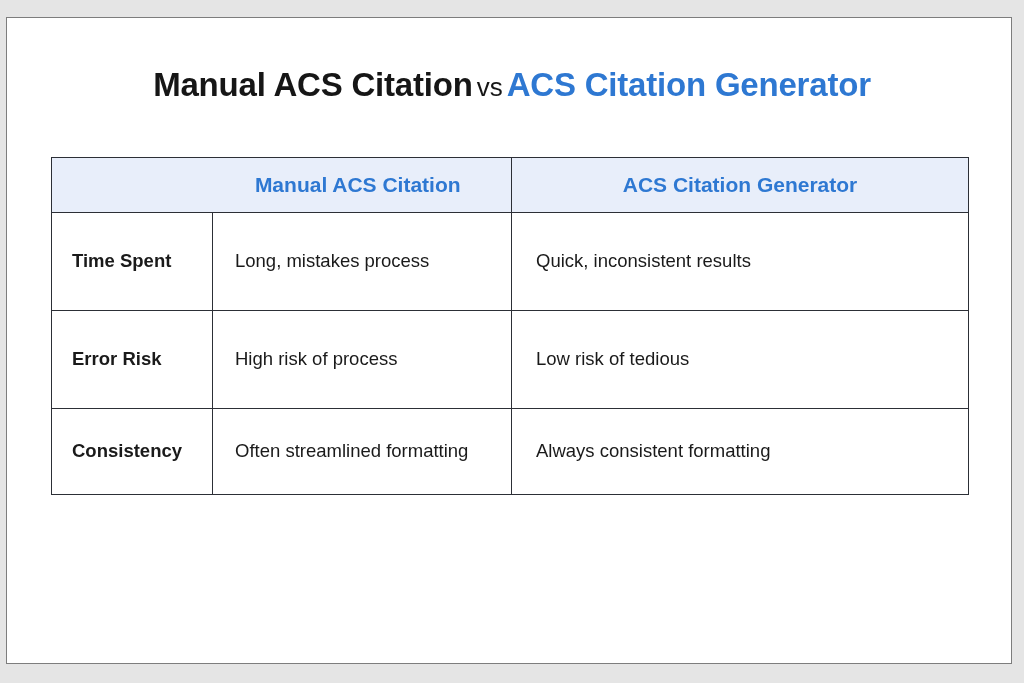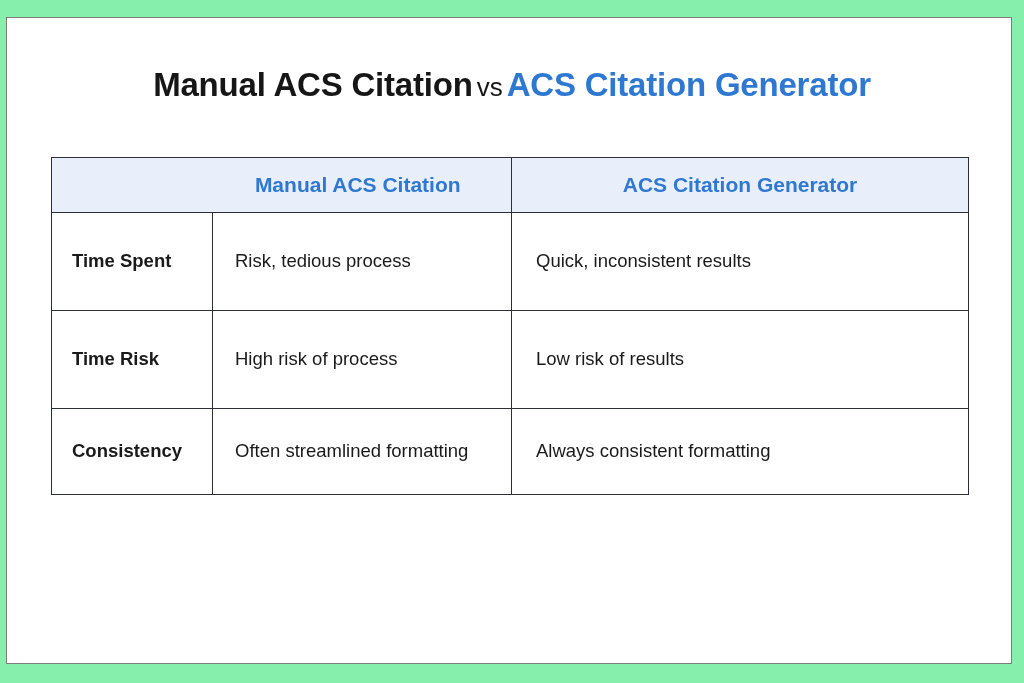--- a/index.html
+++ b/index.html
@@ -11,21 +11,21 @@
     width: 1024px;
     height: 683px;
     font-family: "Liberation Sans", sans-serif;
     overflow: hidden;
   }
 
   #canvas {
     position: relative;
     width: 1024px;
     height: 683px;
-    background: #86efac;
+    background: #e5e5e5;
   }
 
   
   #outer-frame {
     position: absolute;
     left: 6px;
     top: 17px;
     width: 1006px;
     height: 647px;
     box-sizing: border-box;
@@ -143,27 +143,27 @@
     <thead>
       <tr>
         <th class="th-spacer"></th>
         <th class="th-manual">Manual ACS Citation</th>
         <th class="th-gen">ACS Citation Generator</th>
       </tr>
     </thead>
     <tbody>
       <tr>
         <td class="cell-label">Time Spent</td>
-        <td class="cell-manual">Risk, tedious process</td>
+        <td class="cell-manual">Long, mistakes process</td>
         <td class="cell-gen">Quick, inconsistent results</td>
       </tr>
       <tr>
-        <td class="cell-label">Time Risk</td>
+        <td class="cell-label">Error Risk</td>
         <td class="cell-manual">High risk of process</td>
-        <td class="cell-gen">Low risk of results</td>
+        <td class="cell-gen">Low risk of tedious</td>
       </tr>
       <tr class="row-last">
         <td class="cell-label">Consistency</td>
         <td class="cell-manual wrapcell">Often streamlined formatting</td>
         <td class="cell-gen">Always consistent formatting</td>
       </tr>
     </tbody>
   </table>
 
 </div>

